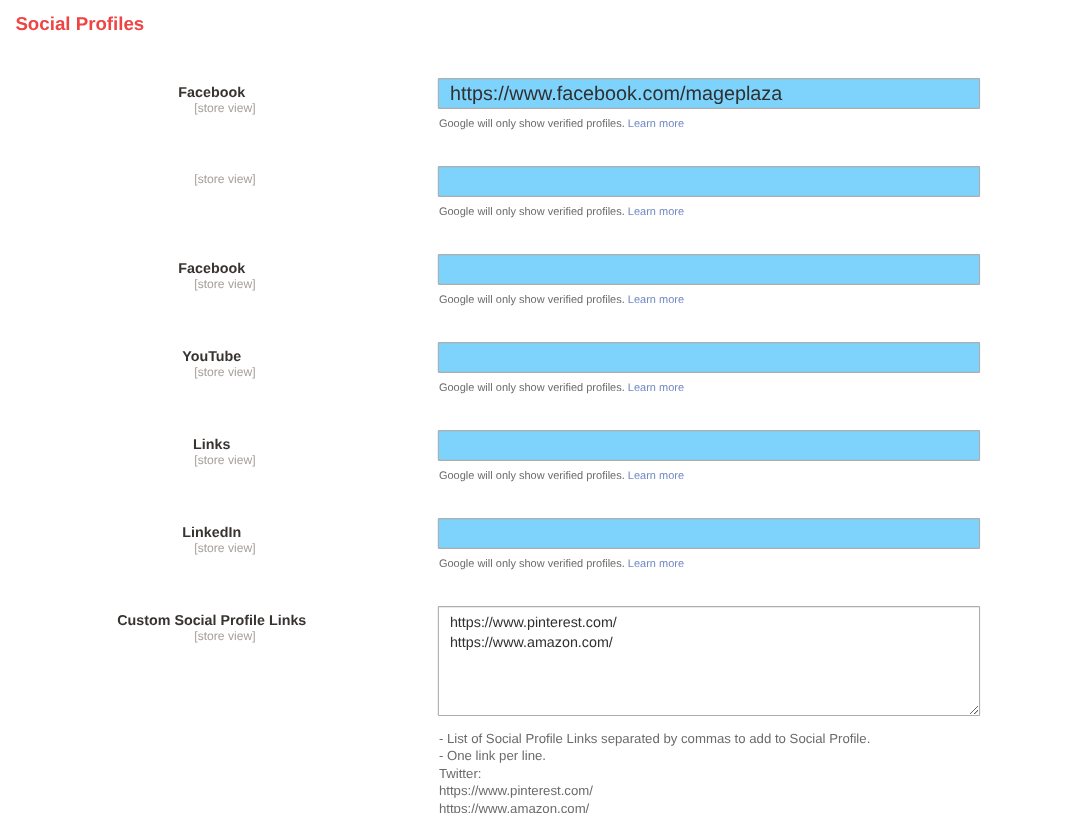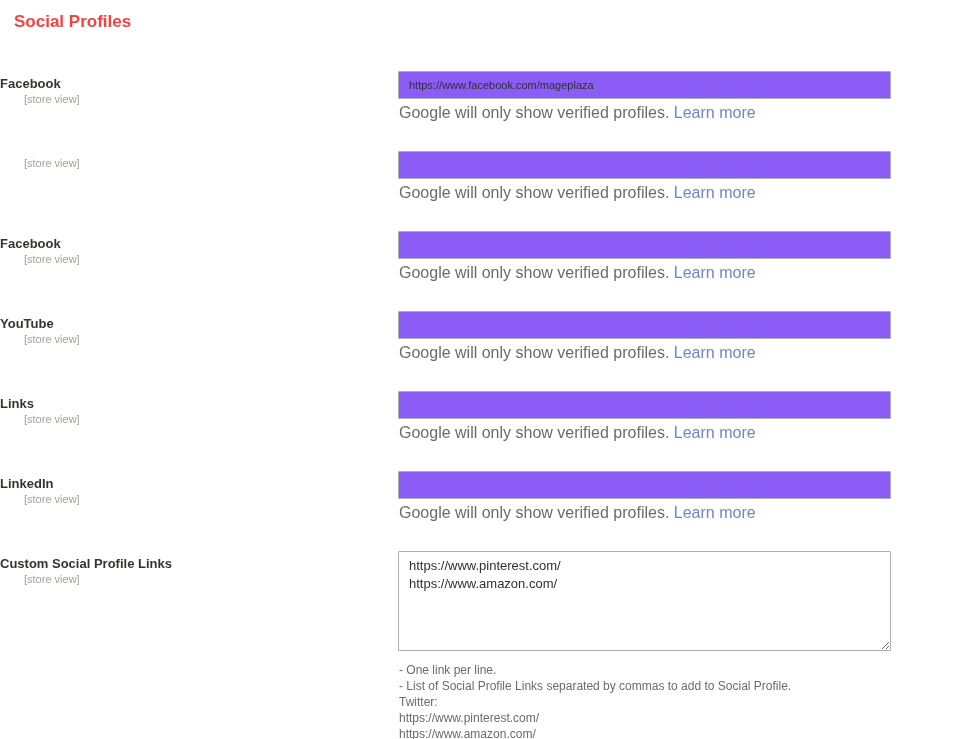--- a/index.html
+++ b/index.html
@@ -15,21 +15,21 @@
     font-size: 17px;
     font-weight: 700;
     color: #ef4444;
     line-height: 26px;
   }
   .form { margin-top: 36px; }
   .row { display: flex; margin-bottom: 31px; }
   .label-col {
     width: 385px;
     box-sizing: border-box;
-    text-align: left;
+    text-align: center;
     padding-top: 5px;
     flex: 0 0 385px;
   }
   .field-label {
     display: block;
     font-size: 13px;
     font-weight: 700;
     color: #373330;
     line-height: 16px;
   }
@@ -41,42 +41,42 @@
     margin-left: 24px;
   }
   .field-col { margin-left: 13px; }
   input.text-input {
     width: 493px;
     height: 28px;
     box-sizing: border-box;
     border: 1px solid #adadad;
     border-radius: 1px;
     padding: 0 10px;
-    font-size: 11px;
+    font-size: 18px;
     color: #303030;
     font-family: "Liberation Sans", sans-serif;
-    background: #8b5cf6;
+    background: #7dd3fc;
   }
   textarea.text-area {
     width: 493px;
     height: 100px;
     box-sizing: border-box;
     border: 1px solid #adadad;
     border-radius: 1px;
     padding: 5px 10px;
     font-size: 13px;
     line-height: 18px;
     color: #303030;
     font-family: "Liberation Sans", sans-serif;
     resize: both;
     background: #ffffff;
   }
   .note {
     margin: 6px 0 0 1px;
-    font-size: 16px;
+    font-size: 10px;
     color: #6b6b6b;
     line-height: 15px;
   }
   .note a {
     color: #7086c7;
     text-decoration: none;
     cursor: pointer;
   }
   .help {
     margin: 7px 0 0 1px;
@@ -161,22 +161,22 @@
 
     <div class="row">
       <div class="label-col">
         <span class="field-label">Custom Social Profile Links</span>
         <span class="scope-label">[store view]</span>
       </div>
       <div class="field-col">
         <textarea class="text-area" style="">https://www.pinterest.com/
 https://www.amazon.com/</textarea>
         <div class="help">
+          <div>- List of Social Profile Links separated by commas to add to Social Profile.</div>
           <div>- One link per line.</div>
-          <div>- List of Social Profile Links separated by commas to add to Social Profile.</div>
           <div>Twitter:</div>
           <div>https://www.pinterest.com/</div>
           <div>https://www.amazon.com/</div>
         </div>
       </div>
     </div>
 
   </div>
 </div>
 

